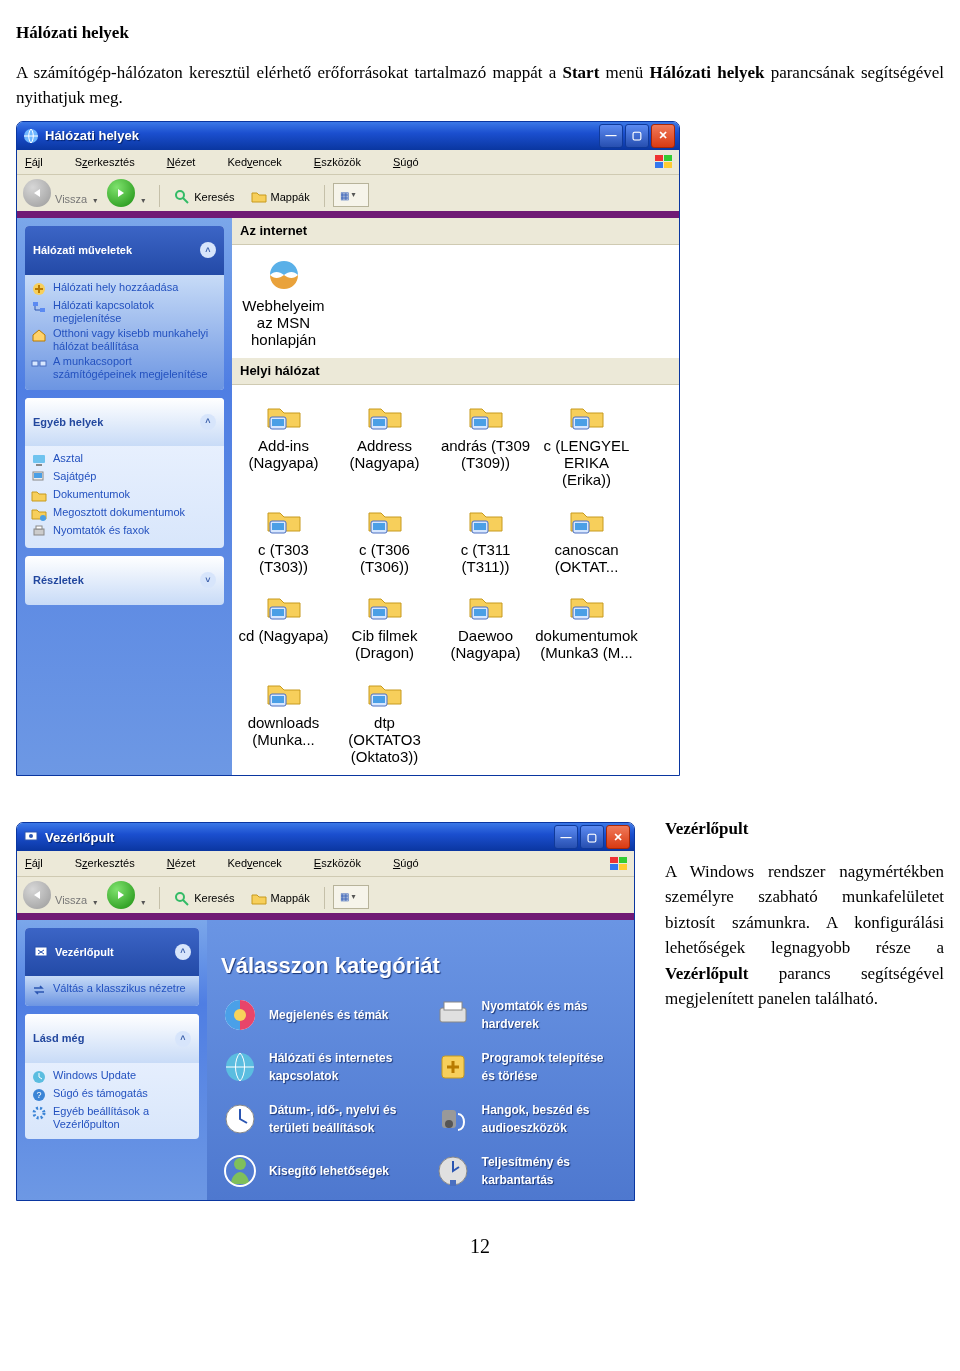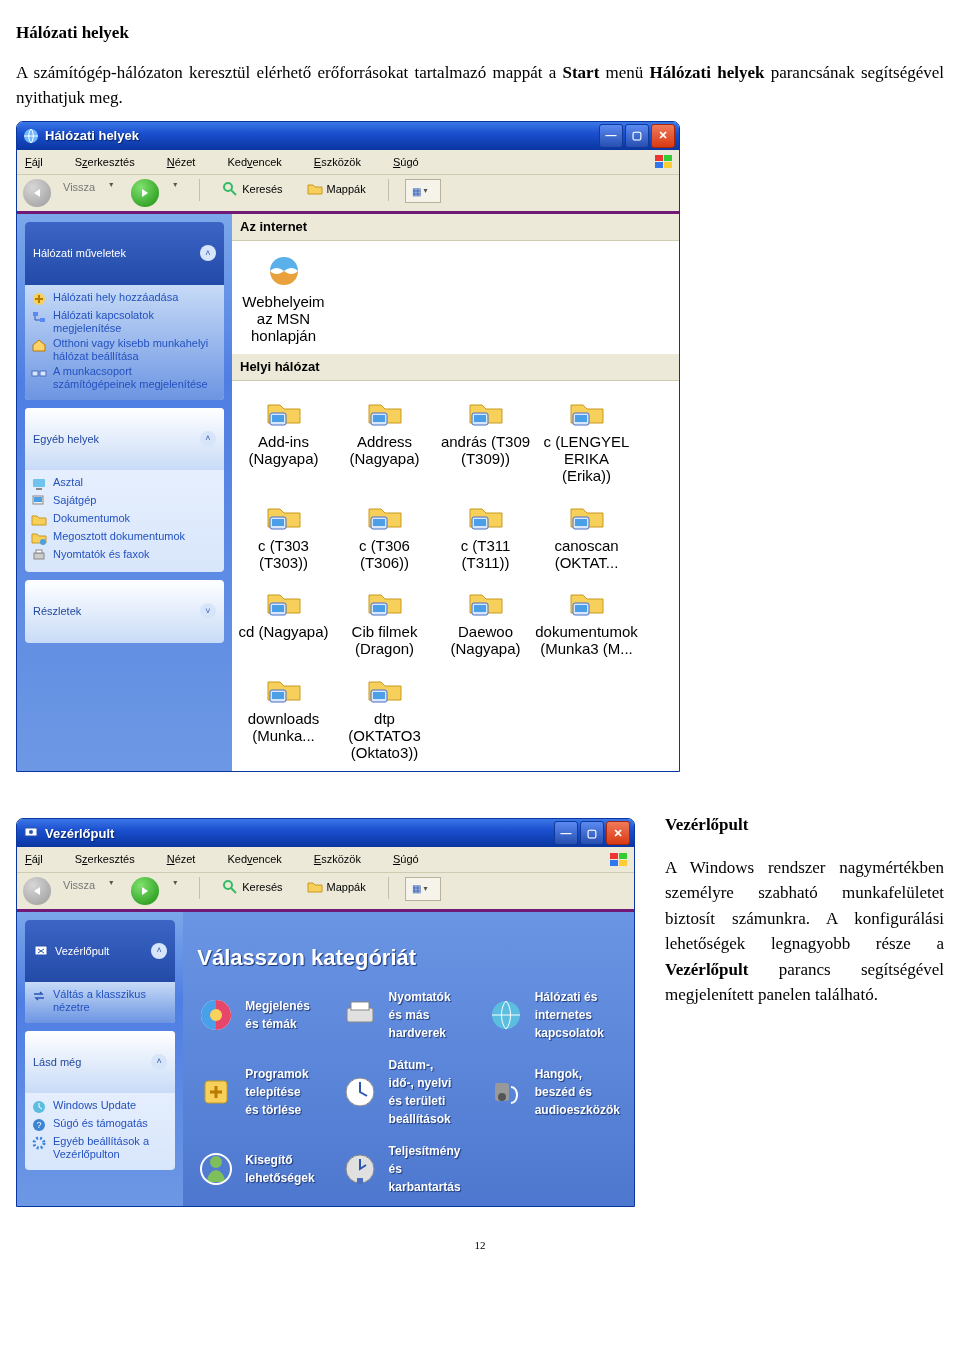--- a/index.html
+++ b/index.html
@@ -15,58 +15,58 @@
   .titlebar .ticon{width:16px;height:16px;margin:0 6px 0 2px;display:flex;align-items:center;justify-content:center}
   .titlebar .ttext{font-weight:700;flex:1;text-shadow:1px 1px 1px #04226a}
   .winbtns{display:flex;gap:2px}
   .wbtn{width:22px;height:22px;border-radius:3px;display:flex;align-items:center;justify-content:center;background:linear-gradient(#5b8af2,#274fb0);border:1px solid #103a9a;color:#fff;font-weight:700;font-size:11px}
   .wbtn.close{background:linear-gradient(#f07a5a,#d93a12);border-color:#a72708}
   .menubar{background:#ece9d8;padding:3px 6px;border-bottom:1px solid #cfcab2;display:flex;justify-content:space-between;align-items:center}
   .menubar .ml{display:flex;gap:28px}
   .menubar .ml span{padding:1px 2px}
   .menubar .ml span u{text-decoration:underline}
   .mflag{width:18px;height:14px}
-  .toolbar{background:#ece9d8;padding:4px 6px;border-bottom:3px solid #701a75;display:flex;align-items:flex-start;gap:12px}
+  .toolbar{background:#ece9d8;padding:4px 6px;border-bottom:7px solid #701a75;display:flex;align-items:flex-end;gap:4px}
   .nav-circle{width:28px;height:28px;border-radius:50%;display:flex;align-items:center;justify-content:center;color:#fff;font-weight:700}
   .nav-back{background:radial-gradient(circle at 35% 30%,#d7d7d7,#9a9a9a)}
   .nav-fwd{background:radial-gradient(circle at 35% 30%,#7fe26e,#1b8e0f)}
   .tlabel{color:#777}
   .tdiv{width:1px;height:22px;background:#c5c0a9;margin:0 4px}
   .tbtn{display:flex;align-items:center;gap:4px;padding:2px 6px}
   .tbtn .ticon2{width:16px;height:16px}
   .viewbox{width:34px;height:22px;border:1px solid #b7b39a;background:#f6f4ea;display:flex;align-items:center;justify-content:center;color:#2d59b6;font-size:10px}
   .dd{width:10px;font-size:8px;color:#555;padding-left:2px}
   .appbody{display:flex;min-height:120px;background:#fff}
   .sidebar{width:215px;background:linear-gradient(#7ba7ea,#4f7ee3 30%,#6d98e4);padding:8px;box-sizing:border-box;display:flex;flex-direction:column;gap:8px}
   .panel{background:linear-gradient(#eef4ff,#d8e6fb);border-radius:4px;overflow:hidden}
   .panel.dark .phdr{background:linear-gradient(#3c65c6,#234aa7);color:#fff}
-  .phdr{background:linear-gradient(#fff,#c8dbf7);padding:23px 8px;font-weight:400;color:#22479e;font-size:11px;display:flex;justify-content:space-between;align-items:center}
+  .phdr{background:linear-gradient(#fff,#c8dbf7);padding:16px 8px;font-weight:700;color:#22479e;font-size:11px;display:flex;justify-content:space-between;align-items:center}
   .phdr .chev{width:16px;height:16px;border-radius:50%;background:#d7e5fb;color:#3a5ea9;display:flex;align-items:center;justify-content:center;font-size:9px}
   .pbody{padding:6px 6px 8px;display:flex;flex-direction:column;gap:2px}
   .pitem{display:flex;align-items:flex-start;gap:6px;line-height:1.2}
   .sic{width:16px;height:16px;flex:none}
   .plink{color:#2351bf;font-size:11px}
   .content{flex:1;background:#fff}
   .grouphdr{background:#ece9d8;padding:3px 8px;font-weight:700;font-size:13px;border-bottom:1px solid #cfcab2}
   .gitems{display:flex;flex-wrap:wrap;padding:6px 4px;gap:2px 6px}
   .fitem{width:95px;display:flex;flex-direction:column;align-items:center;text-align:center;gap:2px;padding:4px 0}
   .fitem .flabel{font-size:15px;line-height:1.15;color:#000}
   .nicon{width:40px;height:40px}
 
   
   .catbody{flex:1;background:linear-gradient(#6a95e4,#4e78cf);color:#fff;padding:10px 14px}
   .catbody h3{margin:19px 0 14px;font-size:22px;font-weight:700;font-family:Arial,sans-serif;text-shadow:1px 1px 1px #1b3676}
-  .catgrid{display:grid;grid-template-columns:1fr 1fr 1fr;gap:14px 26px}
+  .catgrid{display:grid;grid-template-columns:1fr 1fr;gap:14px 26px}
   .catitem{display:flex;align-items:center;gap:10px}
   .caticon{width:38px;height:38px;flex:none}
   .catlabel{font-size:12px;font-weight:700;text-shadow:1px 1px 1px #1b3676}
 
   .vsection{display:flex;align-items:flex-start;gap:30px;margin:40px 0 0}
   .vtext{flex:1;text-align:justify}
-  .pagenum{text-align:center;margin-top:30px;font-size:11px}
+  .pagenum{text-align:center;margin-top:30px;font-size:20px}
 
   
   .tri{width:0;height:0;border-top:4px solid transparent;border-bottom:4px solid transparent}
   .tri.l{border-right:6px solid #fff}
   .tri.r{border-left:6px solid #fff}
 </style>
 </head>
 <body>
 
 <div class="doc">

